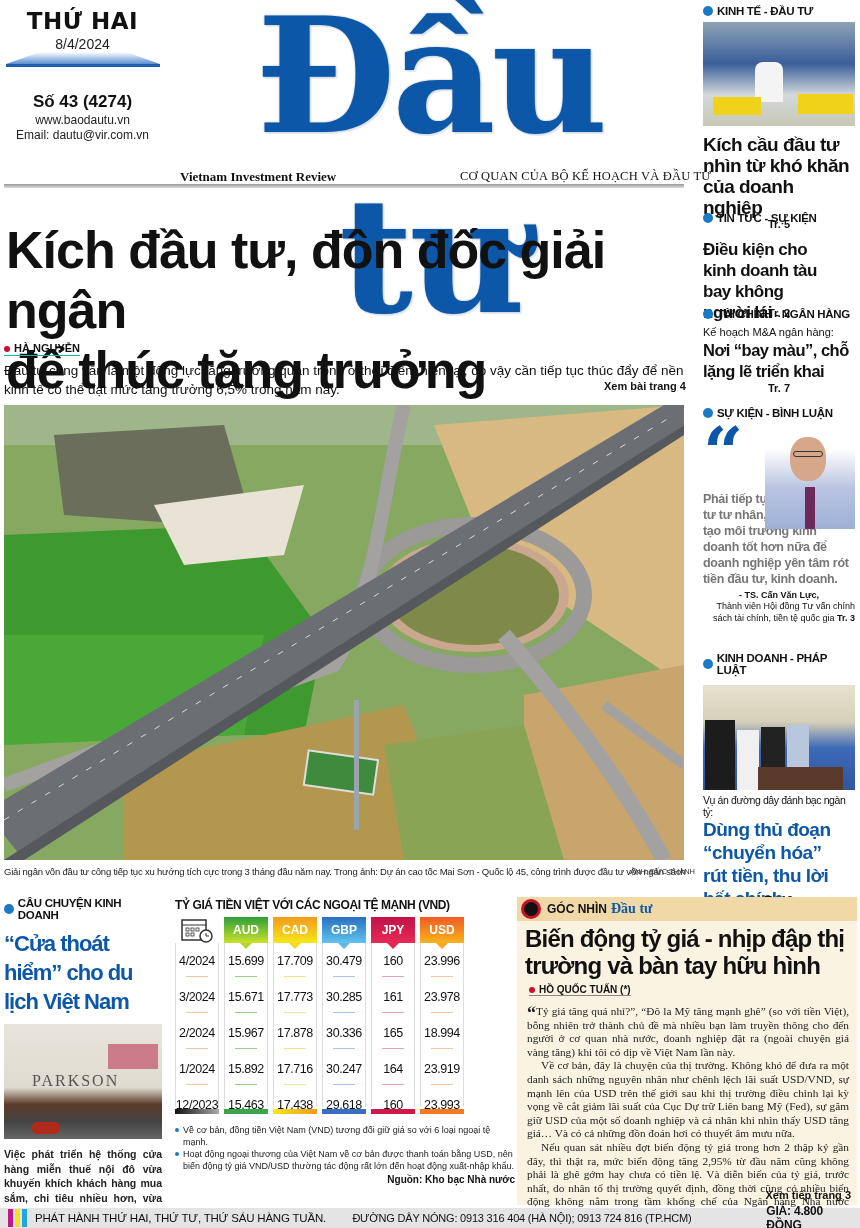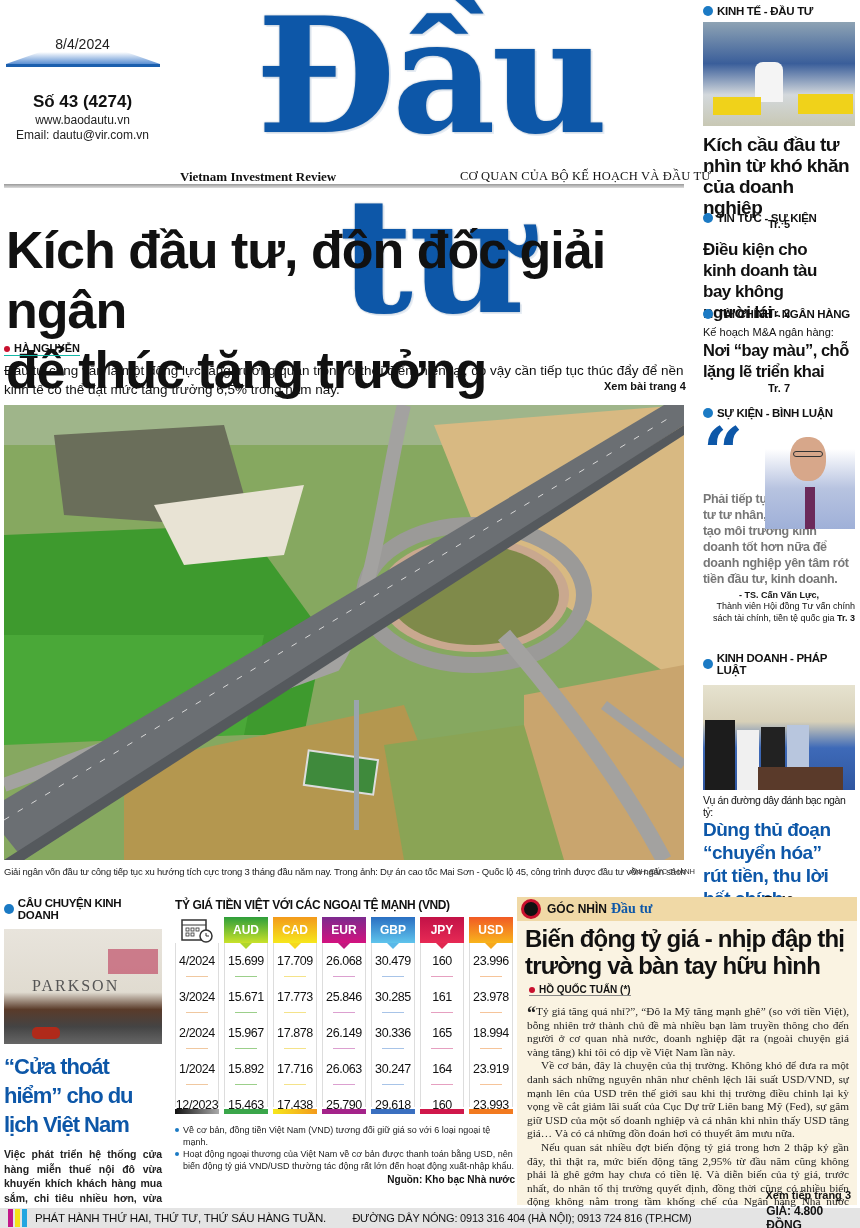--- a/index.html
+++ b/index.html
@@ -71,20 +71,21 @@
 #op-more{position:absolute;right:6px;bottom:4px;font-weight:bold;font-size:11px;font-family:"Liberation Sans",sans-serif}
 
 #footer{left:0;top:1208px;width:860px;height:20px;background:#e4e4e4;display:flex;align-items:center;font-size:11.5px;letter-spacing:-0.2px}
 #cmyk{display:flex;gap:2px;margin:0 8px 0 8px}
 #cmyk span{width:5px;height:18px;display:block}
 </style>
 </head>
 <body>
 
 <div id="mast-left" class="abs">
+  <div id="day">THỨ HAI</div>
   <div id="date">8/4/2024</div>
   <div id="date-bar"></div>
   <div id="date-line"></div>
   <div id="issue">Số 43 (4274)</div>
   <div id="web">www.baodautu.vn</div>
   <div id="email">Email: dautu@vir.com.vn</div>
 </div>
 <div id="logo" class="abs">Đầu tư</div>
 <div id="tagline-left" class="abs">Vietnam Investment Review</div>
 <div id="tagline-right" class="abs">CƠ QUAN CỦA BỘ KẾ HOẠCH VÀ ĐẦU TƯ</div>
@@ -193,26 +194,26 @@
   <div style="font-size:10.5px;margin-top:4px;letter-spacing:-0.4px">Vụ án đường dây đánh bạc ngàn tỷ:</div>
   <div class="rc-title" style="color:#0d57a8;font-size:19px;line-height:23px;padding-right:18px">Dùng thủ đoạn “chuyển hóa” rút tiền, thu lời bất chính</div>
   <div class="tr" style="margin-top:-16px">Tr. 13</div>
 </div>
 
 <div id="story" class="abs">
   <div class="sec">
       <span class="dot-blue"></span>
       <span>CÂU CHUYỆN KINH DOANH</span>
     </div>
+  <div id="story-title">“Cửa thoát hiểm” cho du lịch Việt Nam</div>
   <div style="width:158px;height:115px;margin-top:8px;position:relative;background:linear-gradient(#e8e4dc 0%,#e0dbd0 55%,#5a3b2a 70%,#444 85%,#666 100%);overflow:hidden">
     <div style="position:absolute;left:28px;top:48px;font-family:'Liberation Serif',serif;font-size:16px;color:#555;letter-spacing:2px">PARKSON</div>
     <div style="position:absolute;left:104px;top:20px;width:50px;height:25px;background:#c0506a;opacity:0.7"></div>
     <div style="position:absolute;left:28px;top:98px;width:28px;height:12px;background:#b02a1a;border-radius:5px"></div>
   </div>
-  <div id="story-title">“Cửa thoát hiểm” cho du lịch Việt Nam</div>
   <div id="story-body"><span>Việc phát triển hệ thống cửa hàng miễn thuế nội đô vừa khuyến khích khách hàng mua sắm, chi tiêu nhiều hơn, vừa giúp doanh nghiệp trong nước thu hút thêm khách du lịch đến Việt Nam.</span> </div>
 </div>
 
 <div id="fx" class="abs">
   <div id="fx-title">TỶ GIÁ TIỀN VIỆT VỚI CÁC NGOẠI TỆ MẠNH (VND)</div>
   <div id="fx-grid">
     <div class="fx-col first">
       <div class="fx-head" style="color:#333;--tip:transparent">
         <svg width="34" height="28" viewBox="0 0 34 28">
             <rect x="2" y="4" width="24" height="20" fill="none" stroke="#333" stroke-width="1.5"></rect>
@@ -253,31 +254,20 @@
       <div class="fx-body">
         <div class="fx-cell" style="--ln:#f4e38a">17.709</div>
         <div class="fx-cell" style="--ln:#f4e38a">17.773</div>
         <div class="fx-cell" style="--ln:#f4e38a">17.878</div>
         <div class="fx-cell" style="--ln:#f4e38a">17.716</div>
         <div class="fx-cell">17.438</div>
       </div>
       <div class="fx-foot" style="background:linear-gradient(90deg,#f6e71c,#f39a1b)"></div>
     </div>
 
-    <div class="fx-col">
-      <div class="fx-head" style="background:linear-gradient(#7c2a8e,#d3127f);--tip:#c2187f">EUR</div>
-      <div class="fx-body">
-        <div class="fx-cell" style="--ln:#dca0d0">26.068</div>
-        <div class="fx-cell" style="--ln:#dca0d0">25.846</div>
-        <div class="fx-cell" style="--ln:#dca0d0">26.149</div>
-        <div class="fx-cell" style="--ln:#dca0d0">26.063</div>
-        <div class="fx-cell">25.790</div>
-      </div>
-      <div class="fx-foot" style="background:#a4238a"></div>
-    </div>
 
     <div class="fx-col">
       <div class="fx-head" style="background:linear-gradient(#2a6fc2,#5fc4ec);--tip:#5ab8e8">GBP</div>
       <div class="fx-body">
         <div class="fx-cell" style="--ln:#a8c4e8">30.479</div>
         <div class="fx-cell" style="--ln:#a8c4e8">30.285</div>
         <div class="fx-cell" style="--ln:#a8c4e8">30.336</div>
         <div class="fx-cell" style="--ln:#a8c4e8">30.247</div>
         <div class="fx-cell">29.618</div>
       </div>

